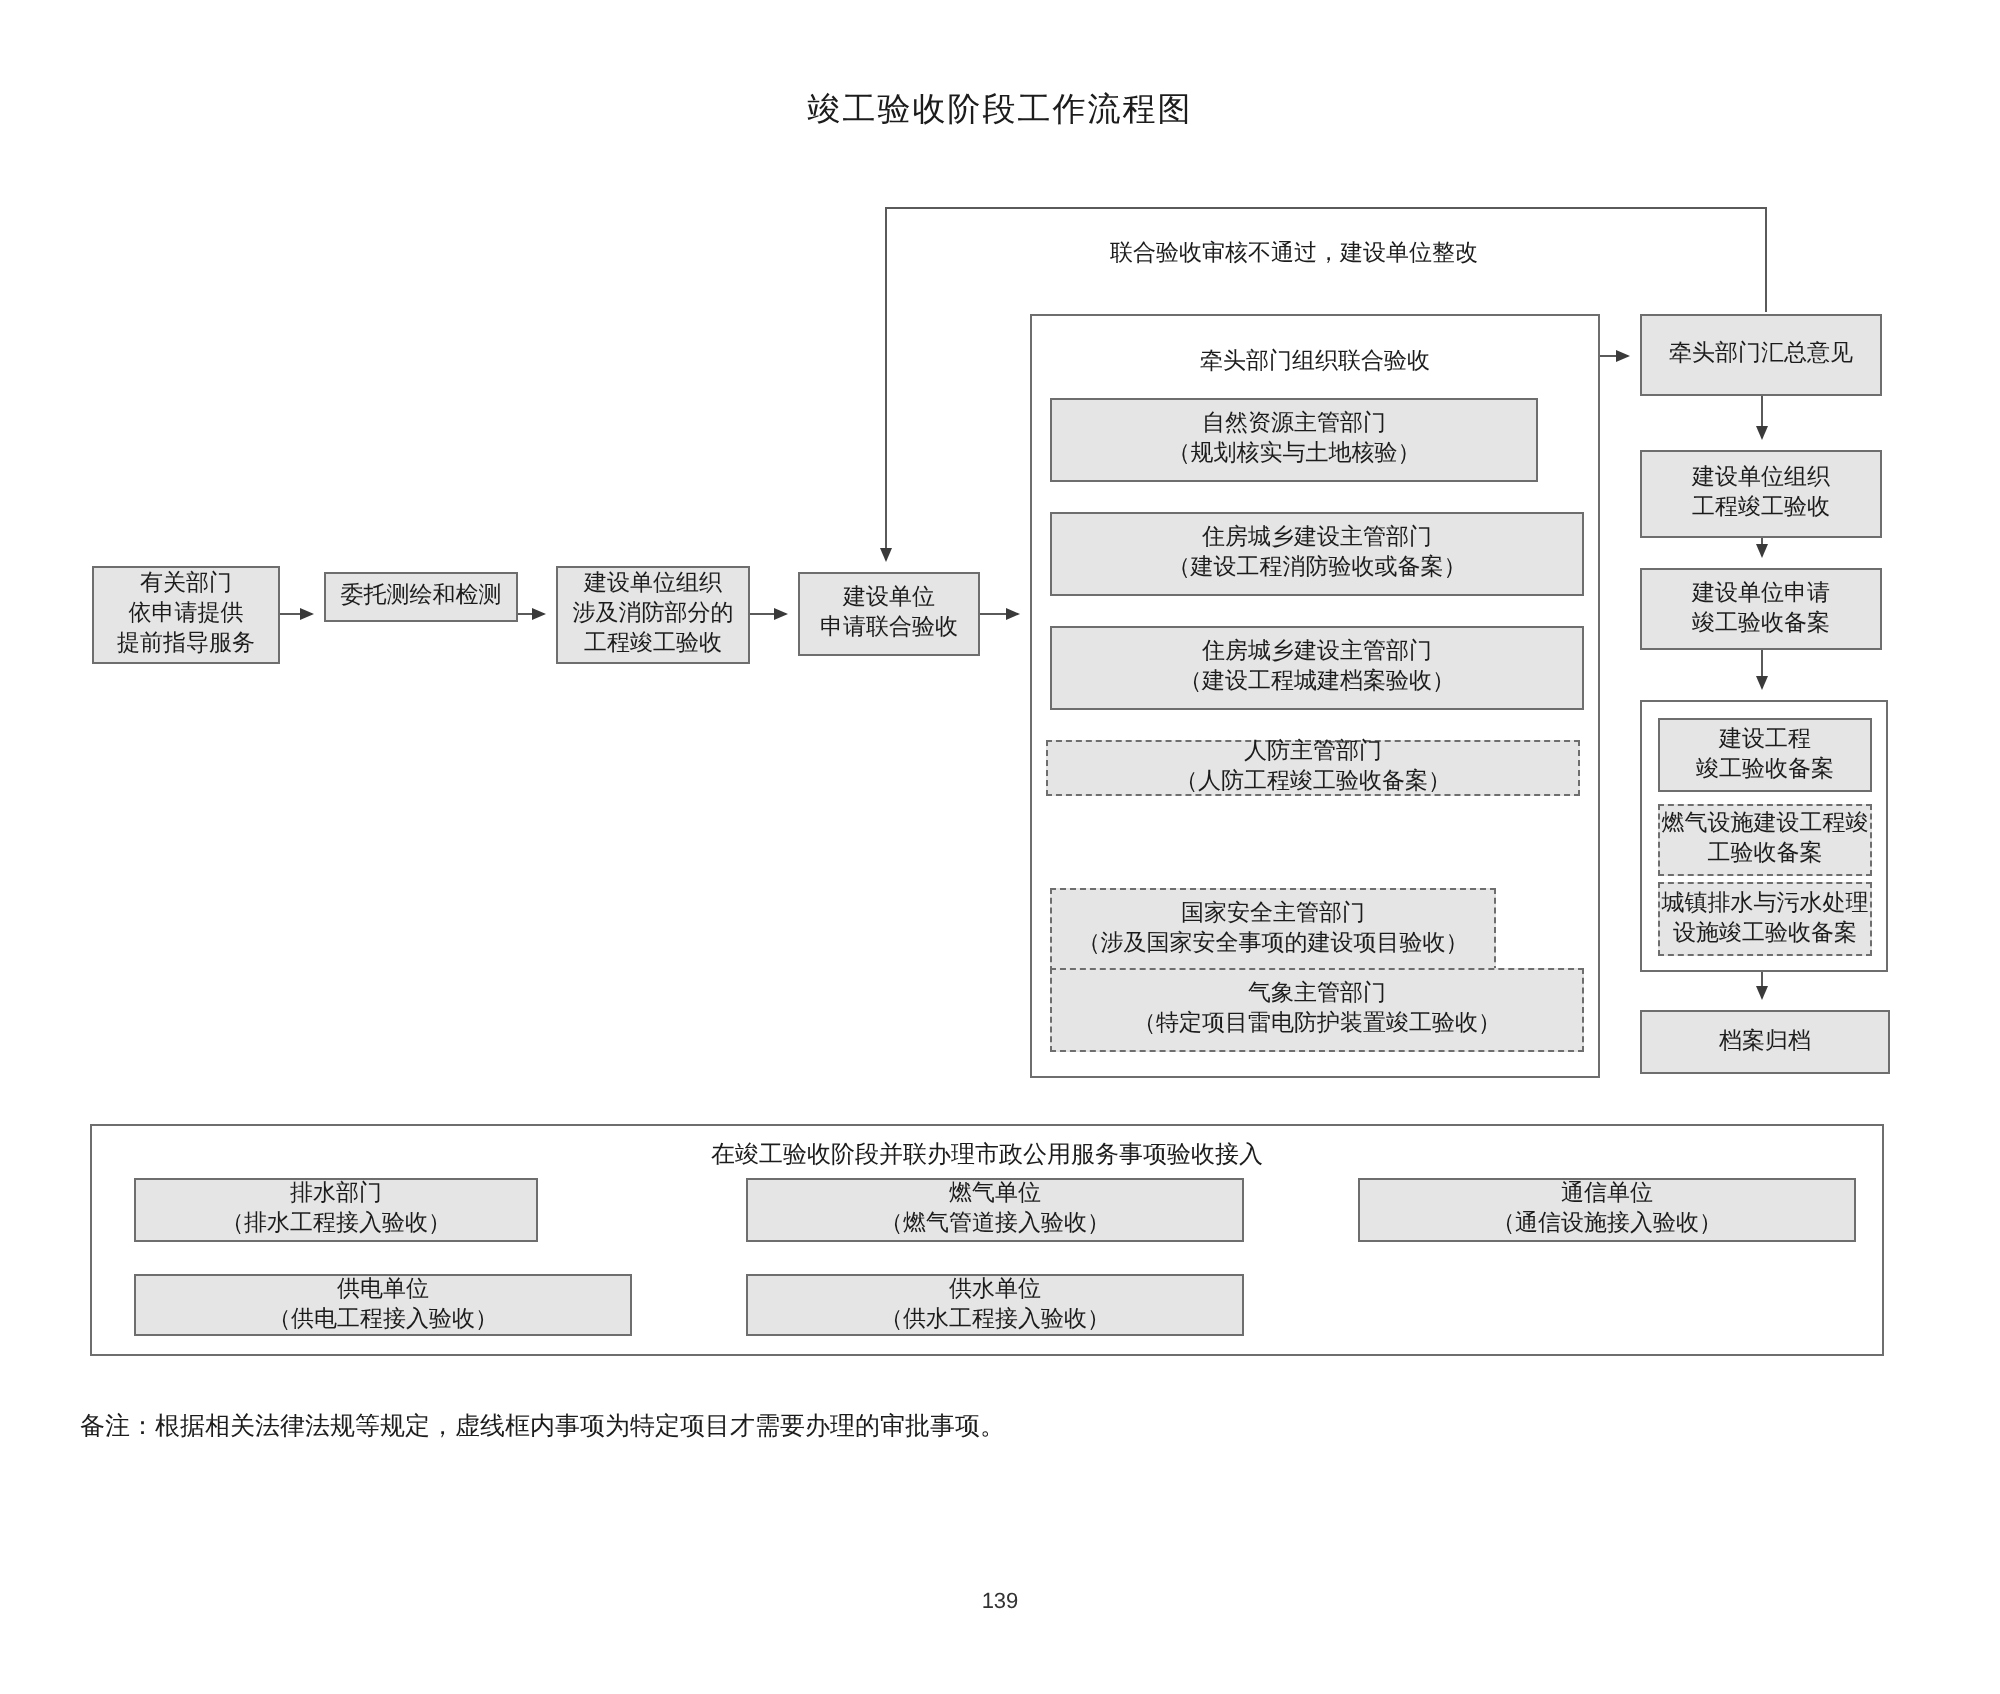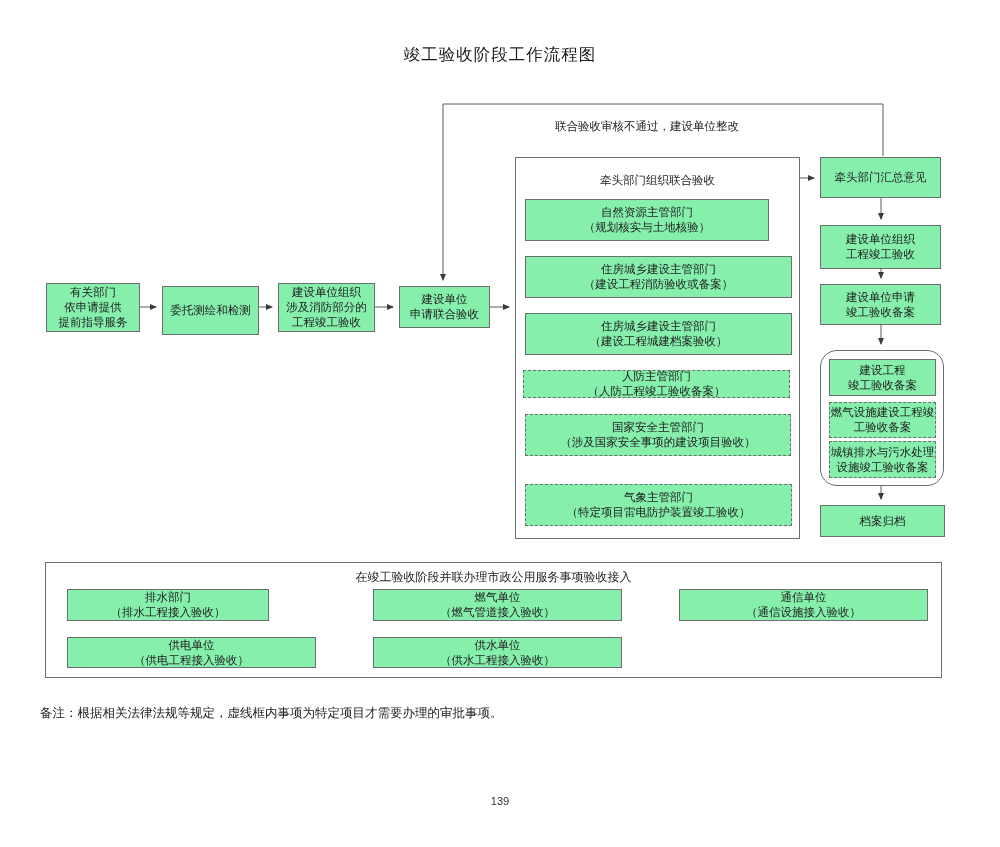--- a/index.html
+++ b/index.html
@@ -3,21 +3,21 @@
 <meta charset="utf-8">
 <style>
   html,body{margin:0;padding:0;background:#ffffff;}
   .canvas{
     position:relative;width:1000px;height:847px;background:#ffffff;
     font-family:"Liberation Sans","DejaVu Sans",sans-serif;
     color:#1c1c1c;overflow:hidden;
   }
   .box{
     position:absolute;box-sizing:border-box;
-    border:1px solid #6e6e6e;background:#86efac;
+    border:1px solid #6e6e6e;background:#e5e5e5;
     display:flex;align-items:center;justify-content:center;
     text-align:center;white-space:pre-line;
     font-size:11.5px;line-height:1.3;color:#1c1c1c;
   }
   .dashed{border-style:dashed;}
   .page-title{
     position:absolute;left:0;top:44px;width:100%;
     text-align:center;font-size:16.5px;font-weight:normal;letter-spacing:1px;
   }
   .feedback-label{
@@ -68,50 +68,50 @@
     <path d="M881 269 L881 278" fill="none" stroke="#5a5a5a" stroke-width="1" marker-end="url(#arw)"></path>
     <path d="M881 325 L881 344" fill="none" stroke="#5a5a5a" stroke-width="1" marker-end="url(#arw)"></path>
     <path d="M881 486 L881 499" fill="none" stroke="#5a5a5a" stroke-width="1" marker-end="url(#arw)"></path>
   </svg>
 
   <div class="feedback-label">联合验收审核不通过，建设单位整改</div>
 
   <div class="box" style="left:46px;top:283px;width:94px;height:49px;">有关部门
 依申请提供
 提前指导服务</div>
-  <div class="box" style="left:162px;top:286px;width:97px;height:49px;">委托测绘和检测</div>
+  <div class="box" style="left:162px;top:286px;width:97px;height:25px;">委托测绘和检测</div>
   <div class="box" style="left:278px;top:283px;width:97px;height:49px;">建设单位组织
 涉及消防部分的
 工程竣工验收</div>
   <div class="box" style="left:399px;top:286px;width:91px;height:42px;">建设单位
 申请联合验收</div>
 
   <div class="container-frame" style="left:515px;top:157px;width:285px;height:382px;">
     <div class="container-header" style="top:15px;">牵头部门组织联合验收</div>
     <div class="box" style="left:9px;top:41px;width:244px;height:42px;">自然资源主管部门
 （规划核实与土地核验）</div>
     <div class="box" style="left:9px;top:98px;width:267px;height:42px;">住房城乡建设主管部门
 （建设工程消防验收或备案）</div>
     <div class="box" style="left:9px;top:155px;width:267px;height:42px;">住房城乡建设主管部门
 （建设工程城建档案验收）</div>
     <div class="box dashed" style="left:7px;top:212px;width:267px;height:28px;">人防主管部门
 （人防工程竣工验收备案）</div>
-    <div class="box dashed" style="left:9px;top:256px;width:266px;height:42px;">国家安全主管部门
+    <div class="box dashed" style="left:9px;top:286px;width:223px;height:42px;">国家安全主管部门
 （涉及国家安全事项的建设项目验收）</div>
     <div class="box dashed" style="left:9px;top:326px;width:267px;height:42px;">气象主管部门
 （特定项目雷电防护装置竣工验收）</div>
   </div>
 
   <div class="box" style="left:820px;top:157px;width:121px;height:41px;">牵头部门汇总意见</div>
   <div class="box" style="left:820px;top:225px;width:121px;height:44px;">建设单位组织
 工程竣工验收</div>
   <div class="box" style="left:820px;top:284px;width:121px;height:41px;">建设单位申请
 竣工验收备案</div>
 
-  <div class="container-frame" style="left:820px;top:350px;width:124px;height:136px;border-radius:17px;">
+  <div class="container-frame" style="left:820px;top:350px;width:124px;height:136px;">
     <div class="box" style="left:8px;top:8px;width:107px;height:37px;">建设工程
 竣工验收备案</div>
     <div class="box dashed" style="left:8px;top:51px;width:107px;height:36px;">燃气设施建设工程竣
 工验收备案</div>
     <div class="box dashed" style="left:8px;top:90px;width:107px;height:37px;">城镇排水与污水处理
 设施竣工验收备案</div>
   </div>
 
   <div class="box" style="left:820px;top:505px;width:125px;height:32px;">档案归档</div>
 

